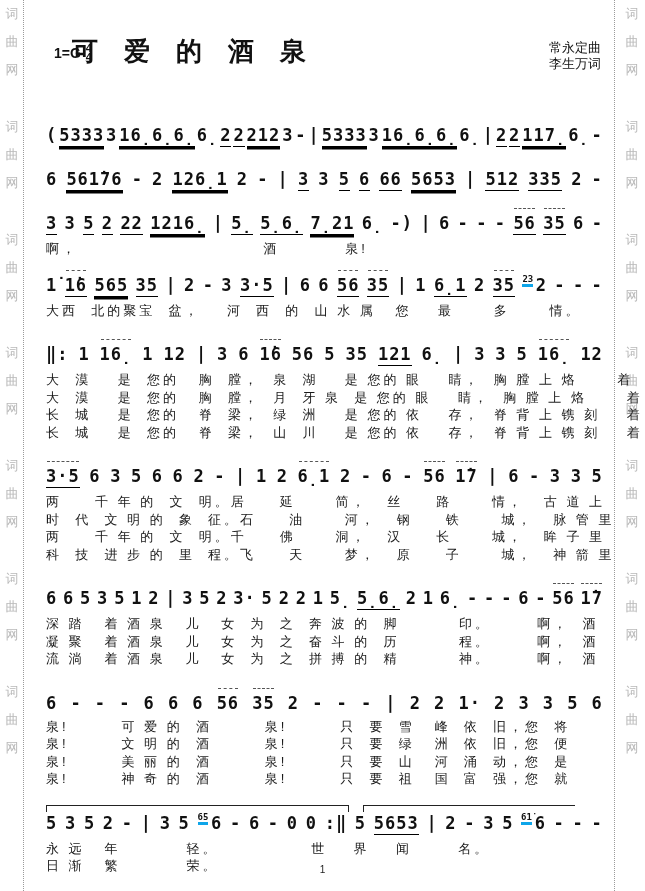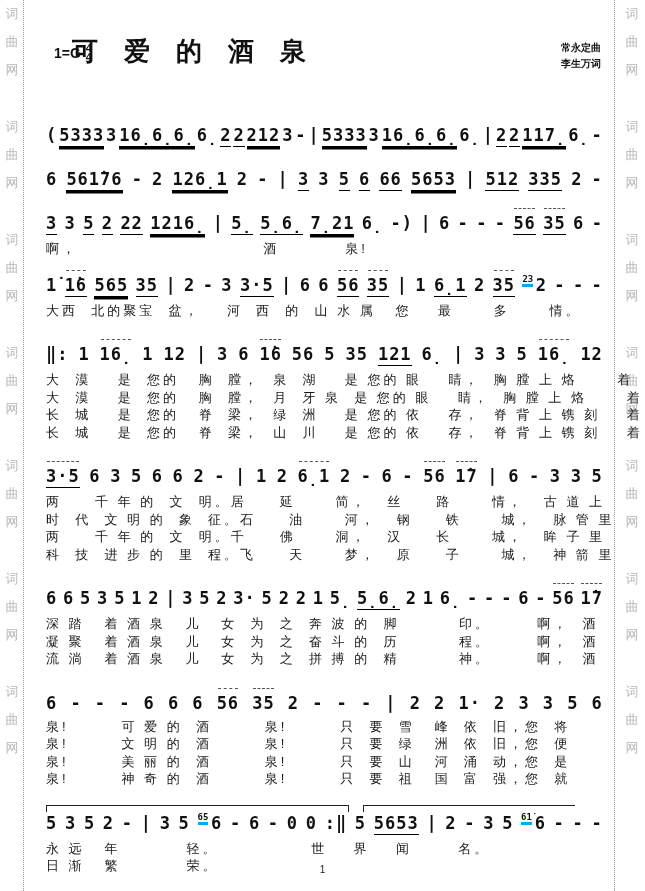--- a/index.html
+++ b/index.html
@@ -20,21 +20,21 @@
 
   main{position:absolute;left:46px;right:42px;top:0;}
 
   
   .header{position:relative;height:74px;padding-top:34px;}
   .keysig{position:absolute;left:8px;top:44px;font-size:14px;font-weight:bold;
     display:flex;align-items:center;gap:5px;}
   .timesig{display:inline-flex;flex-direction:column;font-size:11px;font-weight:bold;
     line-height:9px;text-align:center;}
   .title{text-align:left;font-size:26px;font-weight:bold;letter-spacing:26px;padding-left:26px;}
-  .credits{position:absolute;right:2px;top:40px;font-size:10px;font-weight:bold;line-height:16px;
+  .credits{position:absolute;right:2px;top:40px;font-size:13px;font-weight:normal;line-height:16px;
     text-align:center;}
 
   
   .system{margin-top:9px;}
   .system.gap-lg{margin-top:17px;}
   .noteline{display:flex;justify-content:space-between;align-items:baseline;
     font-family:"DejaVu Sans Mono",monospace;font-weight:bold;font-size:17px;
     padding:8px 0 5px;position:relative;}
   .tok{white-space:nowrap;letter-spacing:1px;position:relative;}
   .tok.b1{border-bottom:1.5px solid #000;padding-bottom:1px;}

